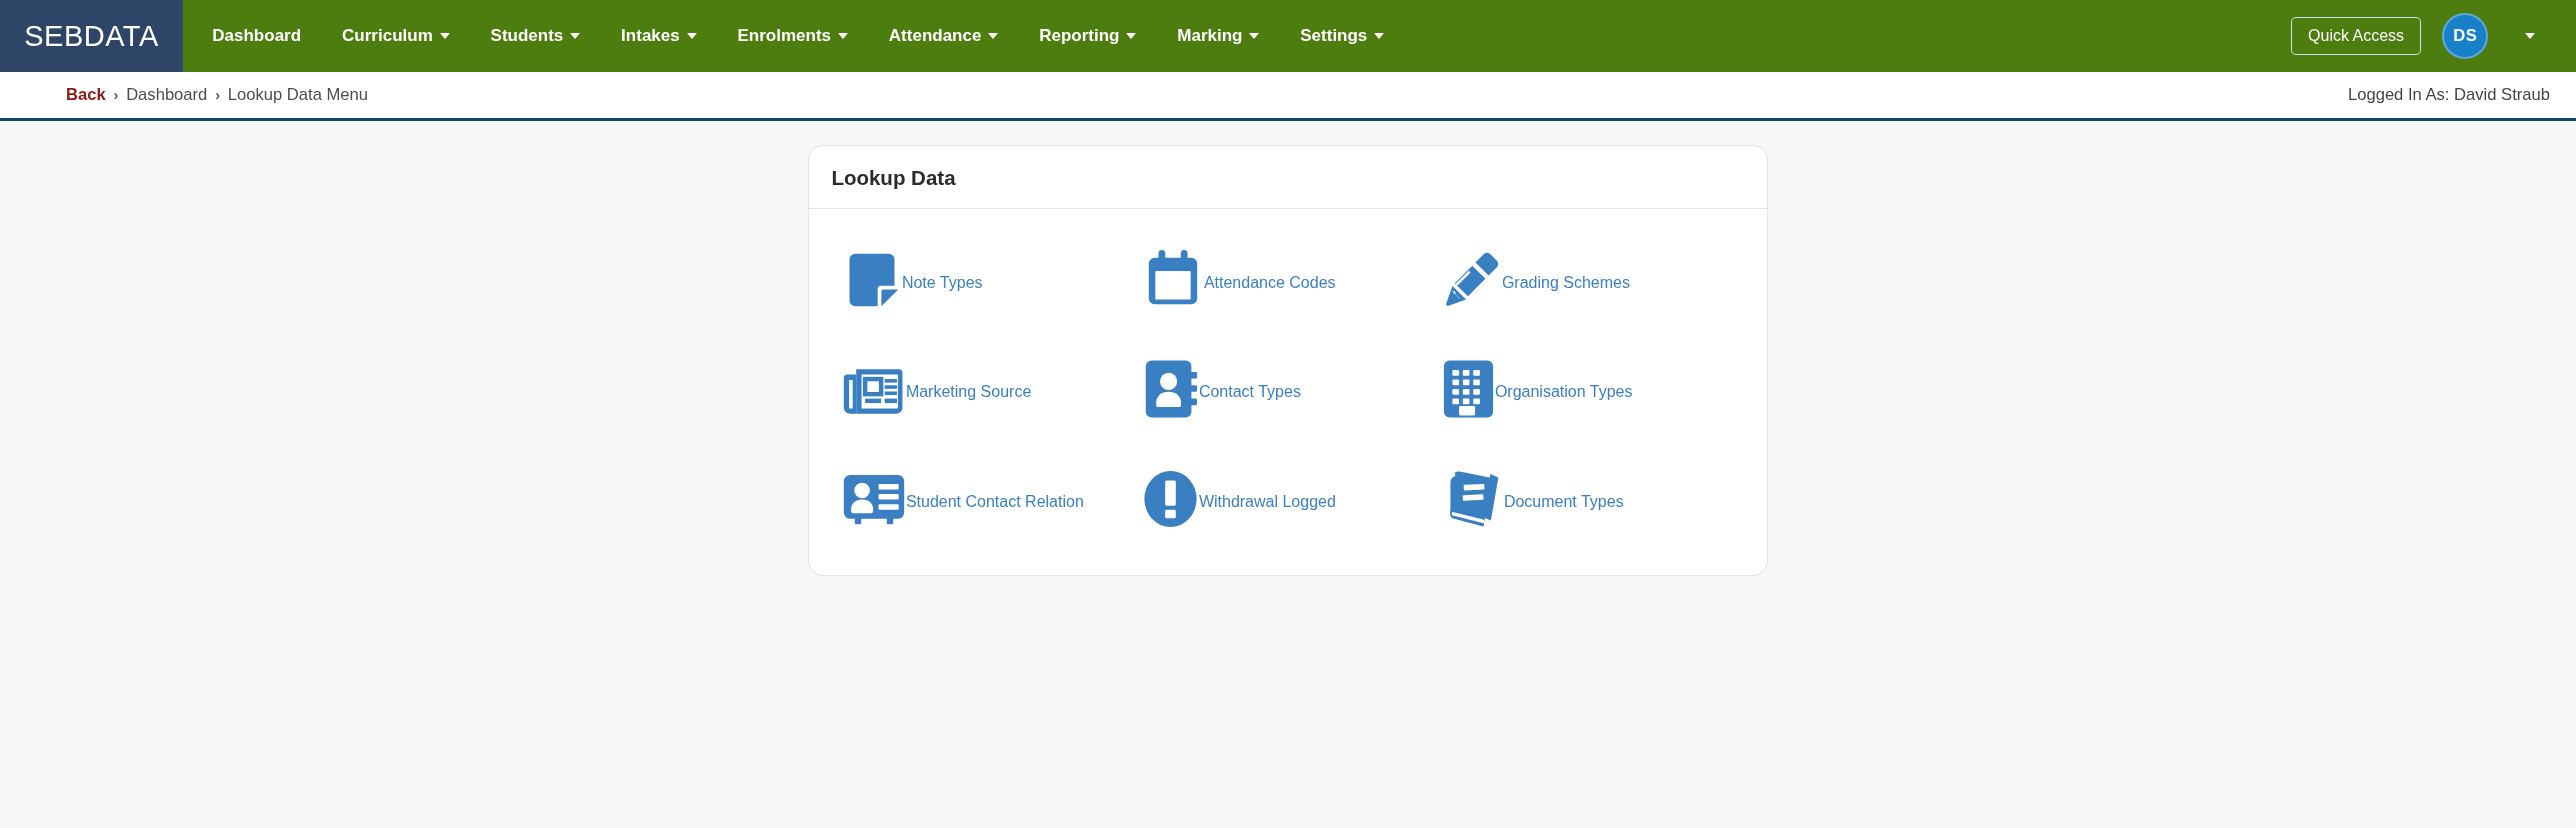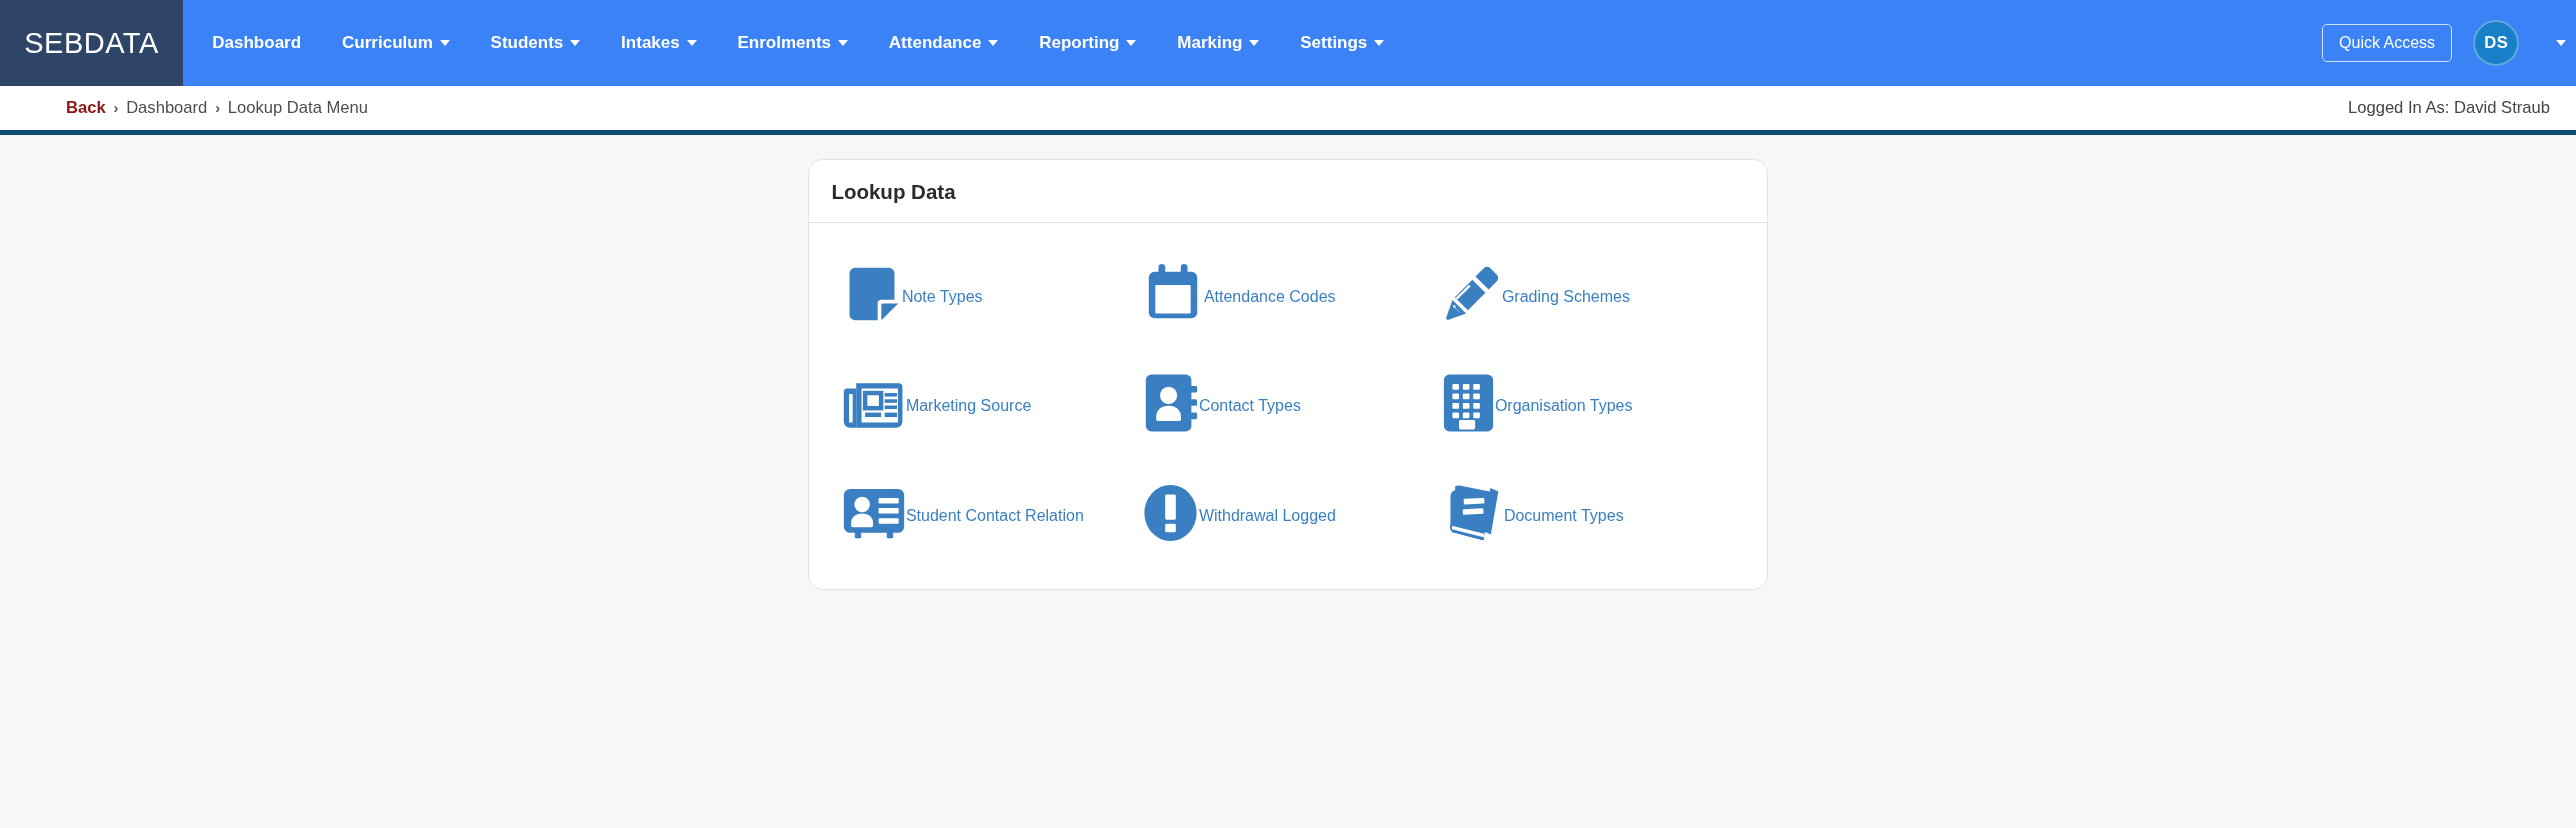--- a/index.html
+++ b/index.html
@@ -6,22 +6,22 @@
   html, body {
     margin: 0; padding: 0;
     width: 2576px; height: 828px;
     background: #f7f7f7;
     font-family: "Liberation Sans", sans-serif;
     -webkit-font-smoothing: antialiased;
   }
 
   
   .navbar {
-    height: 86px;
-    background: #3b82f6;
+    height: 72px;
+    background: #4d7c0f;
     display: flex;
     align-items: stretch;
     position: relative;
   }
   .brand-block {
     width: 183px;
     background: #2f4568;
     display: flex;
     align-items: center;
     justify-content: center;
@@ -55,21 +55,21 @@
     display: inline-block;
     width: 0; height: 0;
     margin-left: 6.8px;
     border-left: 5.9px solid transparent;
     border-right: 5.9px solid transparent;
     border-top: 6.8px solid #ffffff;
   }
   .nav-right {
     display: flex;
     align-items: center;
-    padding-right: 10px;
+    padding-right: 41px;
     gap: 21.5px;
   }
   .quick-access {
     border: 1px solid #cfe4f2;
     border-radius: 4.9px;
     color: #ffffff;
     font-size: 16px;
     padding: 8.8px 15.6px;
     background: transparent;
     cursor: pointer;
@@ -94,21 +94,21 @@
     display: flex;
     align-items: center;
     justify-content: center;
     letter-spacing: 0.5px;
   }
 
   
   .crumb-bar {
     height: 49px;
     background: #ffffff;
-    border-bottom: 5px solid #0c4a6e;
+    border-bottom: 3px solid #0c4a6e;
     display: flex;
     align-items: center;
     padding: 0 26px 0 66px;
   }
   .crumb {
     display: flex;
     align-items: center;
     font-size: 16.6px;
     color: #4d4d4d;
     gap: 0;

